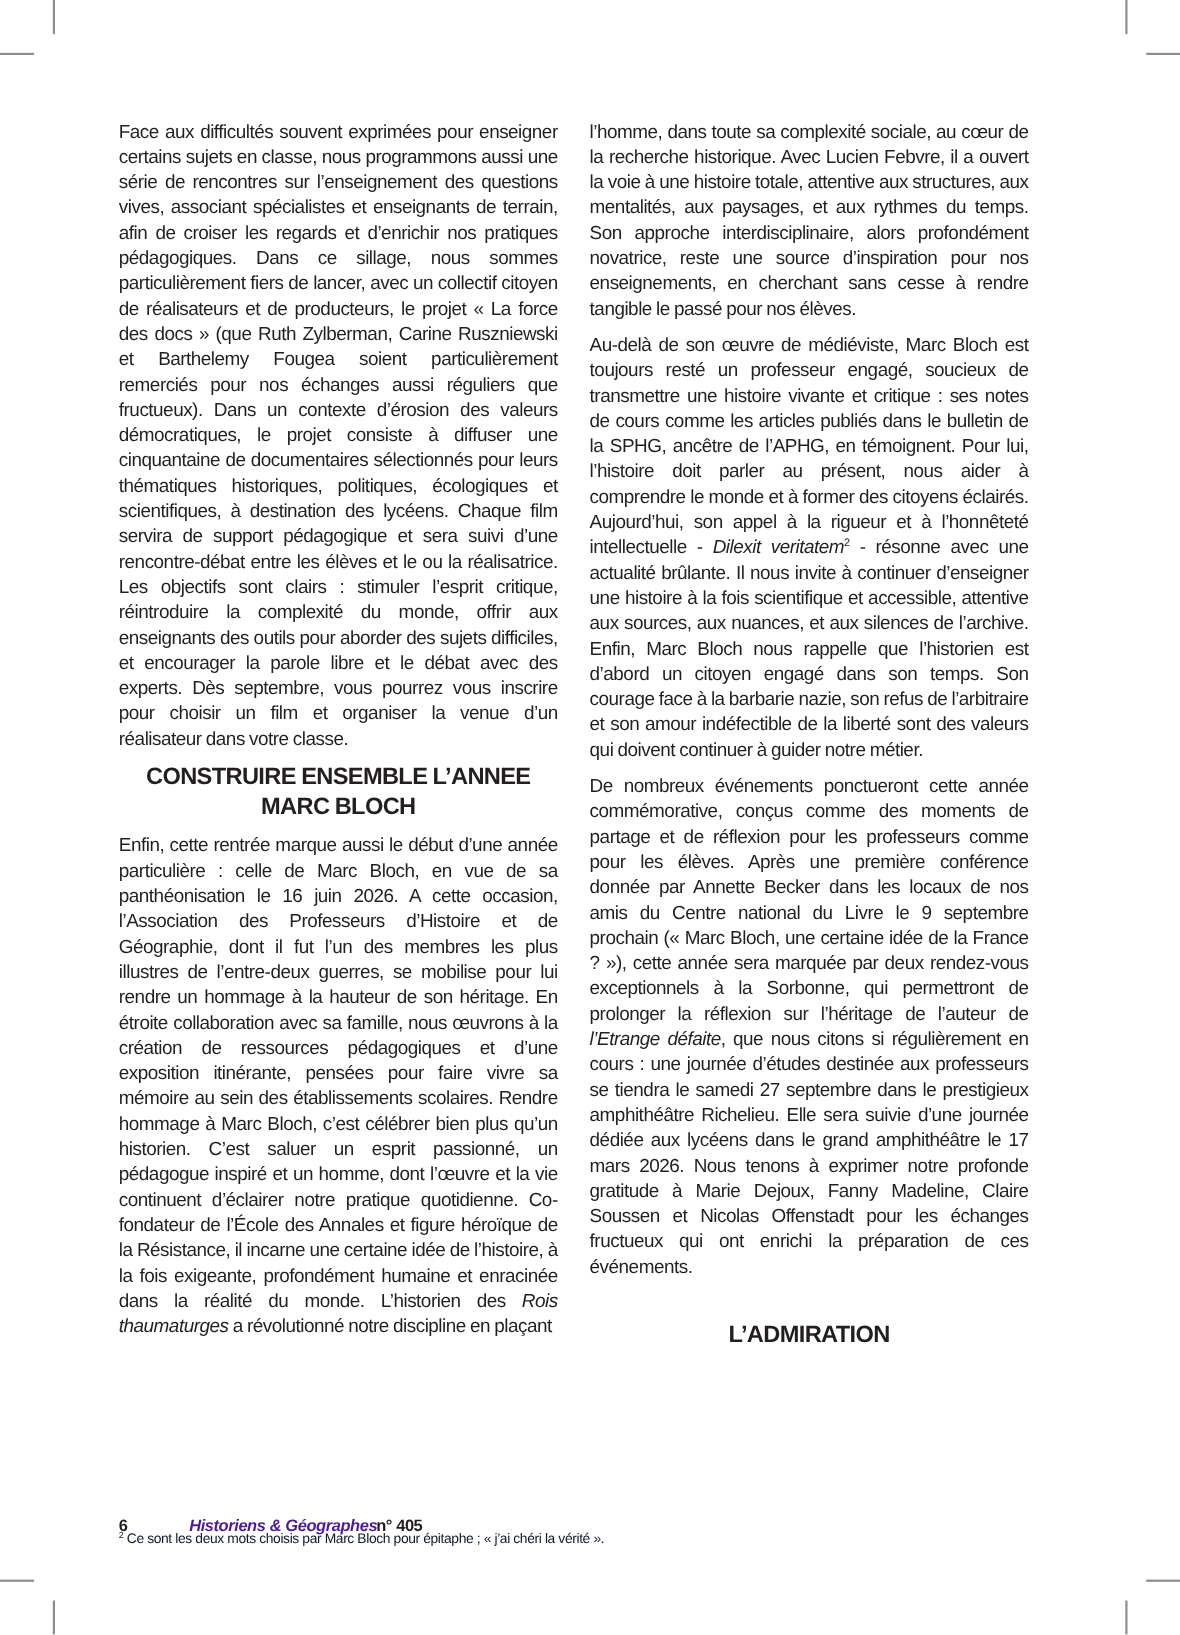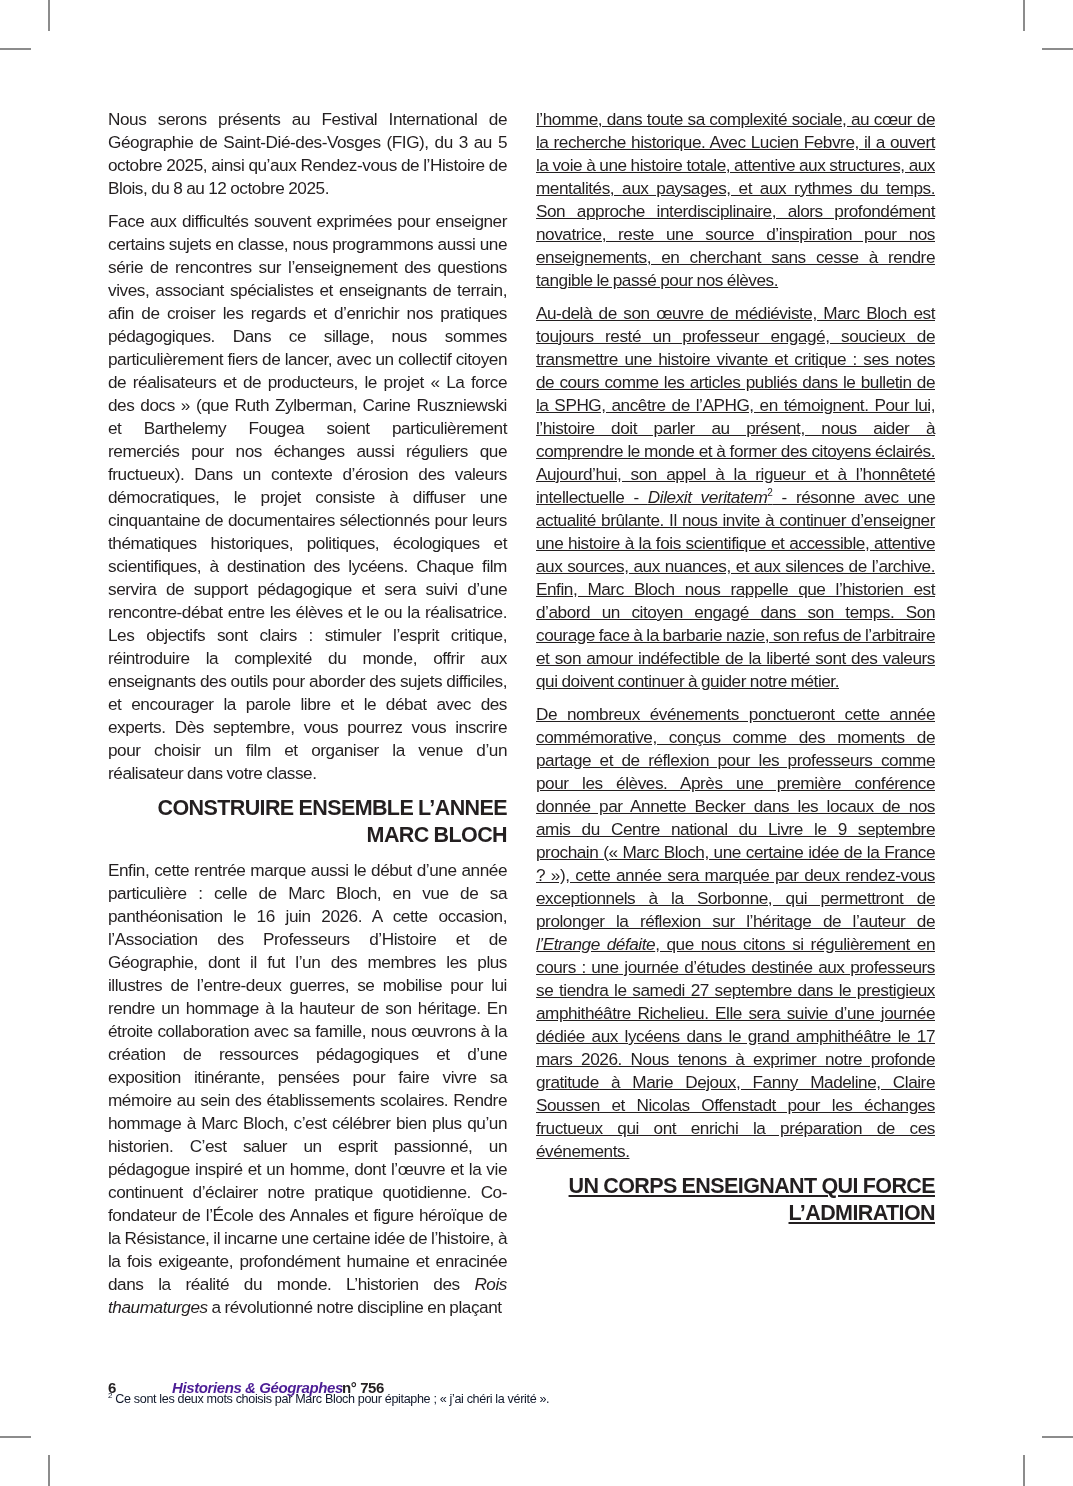--- a/index.html
+++ b/index.html
@@ -5,25 +5,25 @@
     html, body { margin: 0; padding: 0; background: #ffffff; }
     body { width: 1073px; height: 1486px; position: relative; overflow: hidden; color: #231f20; }
     .crop { position: absolute; background: #8c8c8c; }
     .col {
       position: absolute; top: 108px; width: 399px;
       font-family: "Liberation Sans Narrow", "Liberation Sans", sans-serif;
       font-size: 17.2px; line-height: 23px; text-align: justify;
       letter-spacing: -0.45px; word-spacing: -0.5px;
     }
     .col-left { left: 108px; }
-    .col-right { left: 536px; text-decoration: underline; }
+    .col-right { left: 536px; }
     .col p { margin: 0 0 10px 0; }
     .col h2 {
       margin: 4px 0 10px 0; font-size: 21.5px; line-height: 27px; font-weight: bold;
-      letter-spacing: -0.6px; text-align: right; color: #231f20;
+      letter-spacing: -0.6px; text-align: center; color: #231f20;
     }
     .it { font-style: italic; }
     sup { font-size: 10px; line-height: 0; vertical-align: super; }
     .footnote {
       position: absolute; left: 108px; top: 1392px; font-size: 12.6px; letter-spacing: -0.35px;
       font-family: "Liberation Sans", sans-serif; color: #0f172a;
     }
     .footnote sup { font-size: 8px; }
     .folio {
       position: absolute; top: 1379px; left: 108px; font-family: "Liberation Sans", sans-serif;
@@ -39,38 +39,37 @@
 <div class="crop" style="left:48px;top:0;width:2px;height:31px;"></div>
 <div class="crop" style="left:0;top:48px;width:31px;height:2px;"></div>
 <div class="crop" style="left:1023px;top:0;width:2px;height:31px;"></div>
 <div class="crop" style="left:1042px;top:48px;width:31px;height:2px;"></div>
 <div class="crop" style="left:48px;top:1455px;width:2px;height:31px;"></div>
 <div class="crop" style="left:0;top:1436px;width:31px;height:2px;"></div>
 <div class="crop" style="left:1023px;top:1455px;width:2px;height:31px;"></div>
 <div class="crop" style="left:1042px;top:1436px;width:31px;height:2px;"></div>
 
 <div class="col col-left">
-  <p>Nous serons présents au Festival International de Géographie de Saint-Dié-des-Vosges (FIG), du 3 au 5 octobre 2025, ainsi qu’aux Rendez-vous de l’Histoire de Blois, du 8 au 12 octobre 2025.</p>
   <p>Face aux difficultés souvent exprimées pour enseigner certains sujets en classe, nous programmons aussi une série de rencontres sur l’enseignement des questions vives, associant spécialistes et enseignants de terrain, afin de croiser les regards et d’enrichir nos pratiques pédagogiques. Dans ce sillage, nous sommes particulièrement fiers de lancer, avec un collectif citoyen de réalisateurs et de producteurs, le projet « La force des docs » (que Ruth Zylberman, Carine Ruszniewski et Barthelemy Fougea soient particulièrement remerciés pour nos échanges aussi réguliers que fructueux). Dans un contexte d’érosion des valeurs démocratiques, le projet consiste à diffuser une cinquantaine de documentaires sélectionnés pour leurs thématiques historiques, politiques, écologiques et scientifiques, à destination des lycéens. Chaque film servira de support pédagogique et sera suivi d’une rencontre-débat entre les élèves et le ou la réalisatrice. Les objectifs sont clairs : stimuler l’esprit critique, réintroduire la complexité du monde, offrir aux enseignants des outils pour aborder des sujets difficiles, et encourager la parole libre et le débat avec des experts. Dès septembre, vous pourrez vous inscrire pour choisir un film et organiser la venue d’un réalisateur dans votre classe.</p>
   <h2>
     <span>CONSTRUIRE ENSEMBLE L’ANNEE</span><br>
     <span>MARC BLOCH</span>
   </h2>
   <p><span>Enfin, cette rentrée marque aussi le début d’une année particulière : celle de Marc Bloch, en vue de sa panthéonisation le 16 juin 2026. A cette occasion, l’Association des Professeurs d’Histoire et de Géographie, dont il fut l’un des membres les plus illustres de l’entre-deux guerres, se mobilise pour lui rendre un hommage à la hauteur de son héritage. En étroite collaboration avec sa famille, nous œuvrons à la création de ressources pédagogiques et d’une exposition itinérante, pensées pour faire vivre sa mémoire au sein des établissements scolaires. Rendre hommage à Marc Bloch, c’est célébrer bien plus qu’un historien. C’est saluer un esprit passionné, un pédagogue inspiré et un homme, dont l’œuvre et la vie continuent d’éclairer notre pratique quotidienne. Co-fondateur de l’École des Annales et figure héroïque de la Résistance, il incarne une certaine idée de l’histoire, à la fois exigeante, profondément humaine et enracinée dans la réalité du monde. L’historien des </span><span class="it">Rois thaumaturges</span><span> a révolutionné notre discipline en plaçant</span></p>
 </div>
 
 <div class="col col-right">
   <p>l’homme, dans toute sa complexité sociale, au cœur de la recherche historique. Avec Lucien Febvre, il a ouvert la voie à une histoire totale, attentive aux structures, aux mentalités, aux paysages, et aux rythmes du temps. Son approche interdisciplinaire, alors profondément novatrice, reste une source d’inspiration pour nos enseignements, en cherchant sans cesse à rendre tangible le passé pour nos élèves.</p>
   <p><span>Au-delà de son œuvre de médiéviste, Marc Bloch est toujours resté un professeur engagé, soucieux de transmettre une histoire vivante et critique : ses notes de cours comme les articles publiés dans le bulletin de la SPHG, ancêtre de l’APHG, en témoignent. Pour lui, l’histoire doit parler au présent, nous aider à comprendre le monde et à former des citoyens éclairés. Aujourd’hui, son appel à la rigueur et à l’honnêteté intellectuelle - </span><span class="it">Dilexit veritatem</span><sup>2</sup><span>  - résonne avec une actualité brûlante. Il nous invite à continuer d’enseigner une histoire à la fois scientifique et accessible, attentive aux sources, aux nuances, et aux silences de l’archive. Enfin, Marc Bloch nous rappelle que l’historien est d’abord un citoyen engagé dans son temps. Son courage face à la barbarie nazie, son refus de l’arbitraire et son amour indéfectible de la liberté sont des valeurs qui doivent continuer à guider notre métier.</span></p>
   <p><span>De nombreux événements ponctueront cette année commémorative, conçus comme des moments de partage et de réflexion pour les professeurs comme pour les élèves. Après une première conférence donnée par Annette Becker dans les locaux de nos amis du Centre national du Livre le 9 septembre prochain (« Marc Bloch, une certaine idée de la France ? »), cette année sera marquée par deux rendez-vous exceptionnels à la Sorbonne, qui permettront de prolonger la réflexion sur l’héritage de l’auteur de </span><span class="it">l’Etrange défaite</span><span>, que nous citons si régulièrement en cours : une journée d’études destinée aux professeurs se tiendra le samedi 27 septembre dans le prestigieux amphithéâtre Richelieu. Elle sera suivie d’une journée dédiée aux lycéens dans le grand amphithéâtre le 17 mars 2026. Nous tenons à exprimer notre profonde gratitude à Marie Dejoux, Fanny Madeline, Claire Soussen et Nicolas Offenstadt pour les échanges fructueux qui ont enrichi la préparation de ces événements.</span></p>
   <h2>
-    <span>UN CORPS ENSEIGNANT QUI FORCE</span><br>
+    <br>
     <span>L’ADMIRATION</span>
   </h2>
 </div>
 
 <div class="footnote"><sup>2</sup><span> Ce sont les deux mots choisis par Marc Bloch pour épitaphe ; « j’ai chéri la vérité ».</span></div>
 
 <div class="folio">
   <span class="pg">6</span>
   <span class="journal">Historiens &amp; Géographes</span>
-  <span class="issue">n° 756</span>
+  <span class="issue">n° 405</span>
 </div>
 
 </body></html>

